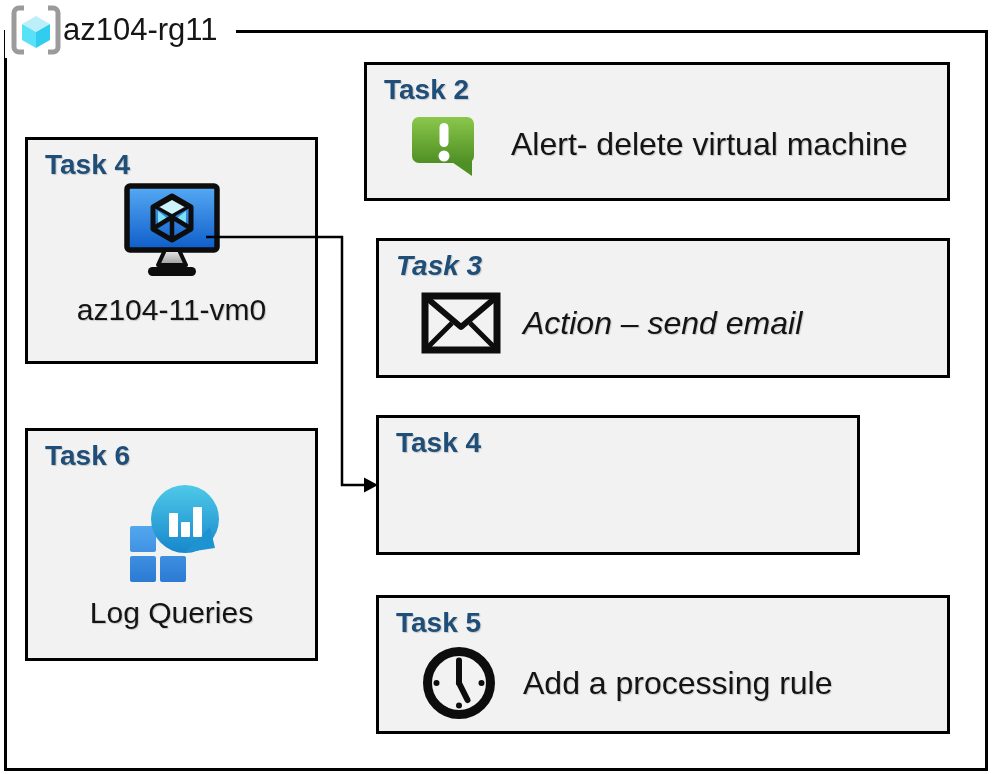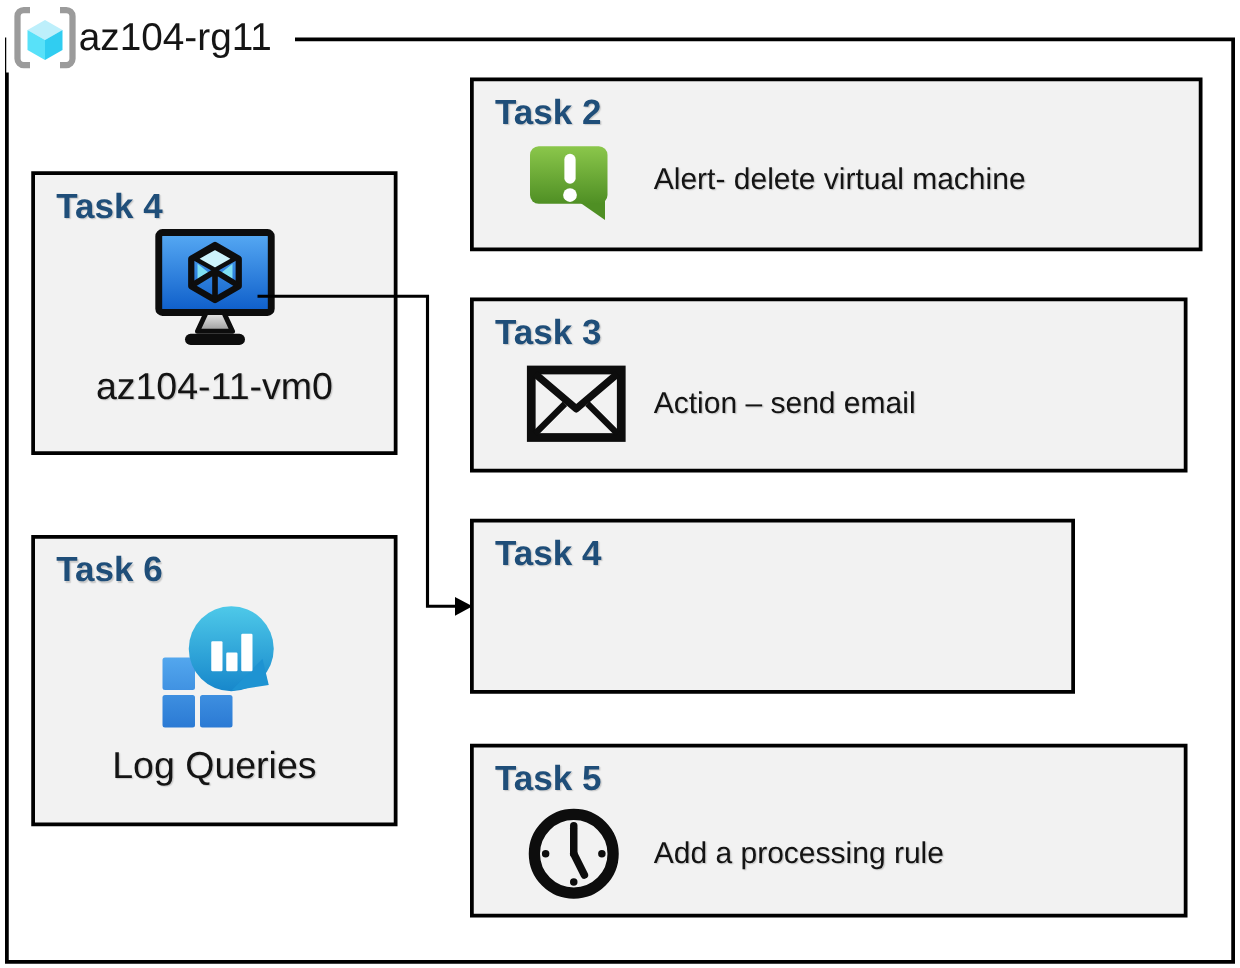--- a/index.html
+++ b/index.html
@@ -16,39 +16,39 @@
     display:flex; align-items:center; 
     background:#fff; padding:0 18px 0 4px;
   }
   .group-label { font-size:31px; color:#151515; white-space:nowrap; }
 
   .task {
     position:absolute; box-sizing:border-box; z-index:1;
     background:#f2f2f2; border:3px solid #000;
   }
   #task1 { left:25px;  top:137px; width:293px; height:227px; }
-  #task2 { left:376px; top:62px;  width:586px; height:139px; }
-  #task3 { left:376px; top:238px; width:574px; height:140px; }
+  #task2 { left:364px; top:62px;  width:586px; height:139px; }
+  #task3 { left:376px; top:238px; width:574px; height:140px;font-style:italic; }
   #task4 { left:376px; top:415px; width:484px; height:140px; }
   #task5 { left:376px; top:595px; width:574px; height:139px; }
   #task6 { left:25px;  top:428px; width:293px; height:233px; }
 
   .task-title {
     font-size:28px; font-weight:bold; color:#1f4e79; line-height:1.15;
     padding:9px 0 0 17px; text-shadow:1px 1px 1px rgba(0,0,0,0.18);
     white-space:nowrap;
   }
   .row { display:flex; align-items:center; padding-left:42px; }
   #task2 .row { margin-top:4px; }
   #task3 .row { margin-top:10px; }
   #task4 .row { margin-top:2px; }
   #task5 .row { margin-top:6px; }
   .icon-cell { width:102px; flex:none; display:flex; align-items:center; }
   .label {
-    font-size:24px; color:#141414; white-space:nowrap;
+    font-size:32px; color:#141414; white-space:nowrap;
     text-shadow:1px 1px 1px rgba(0,0,0,0.18);
     text-align:right;
   }
   .center-icon { display:flex; justify-content:center; }
   #task1 .center-icon { margin-top:2px; }
   #task6 .center-icon { margin-top:12px; }
   .center-label {
     text-align:center; font-size:30px; color:#141414; white-space:nowrap;
     text-shadow:1px 1px 1px rgba(0,0,0,0.18);
   }

